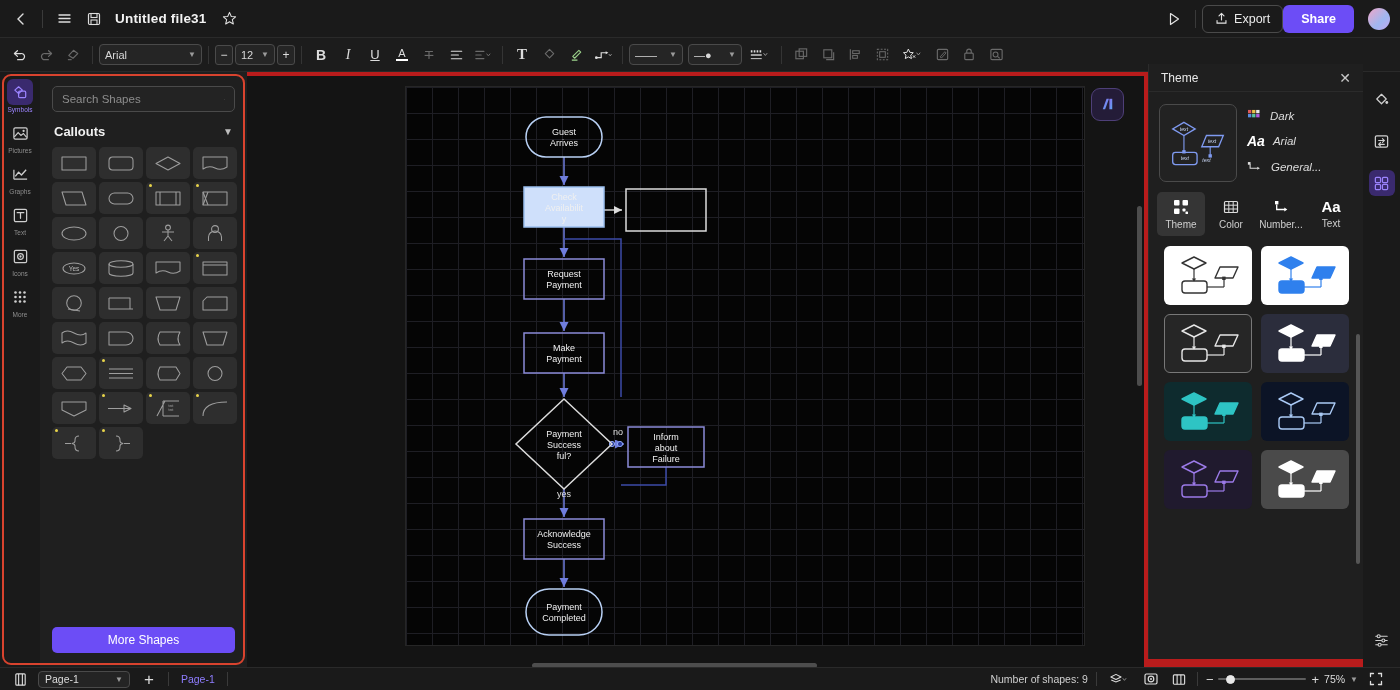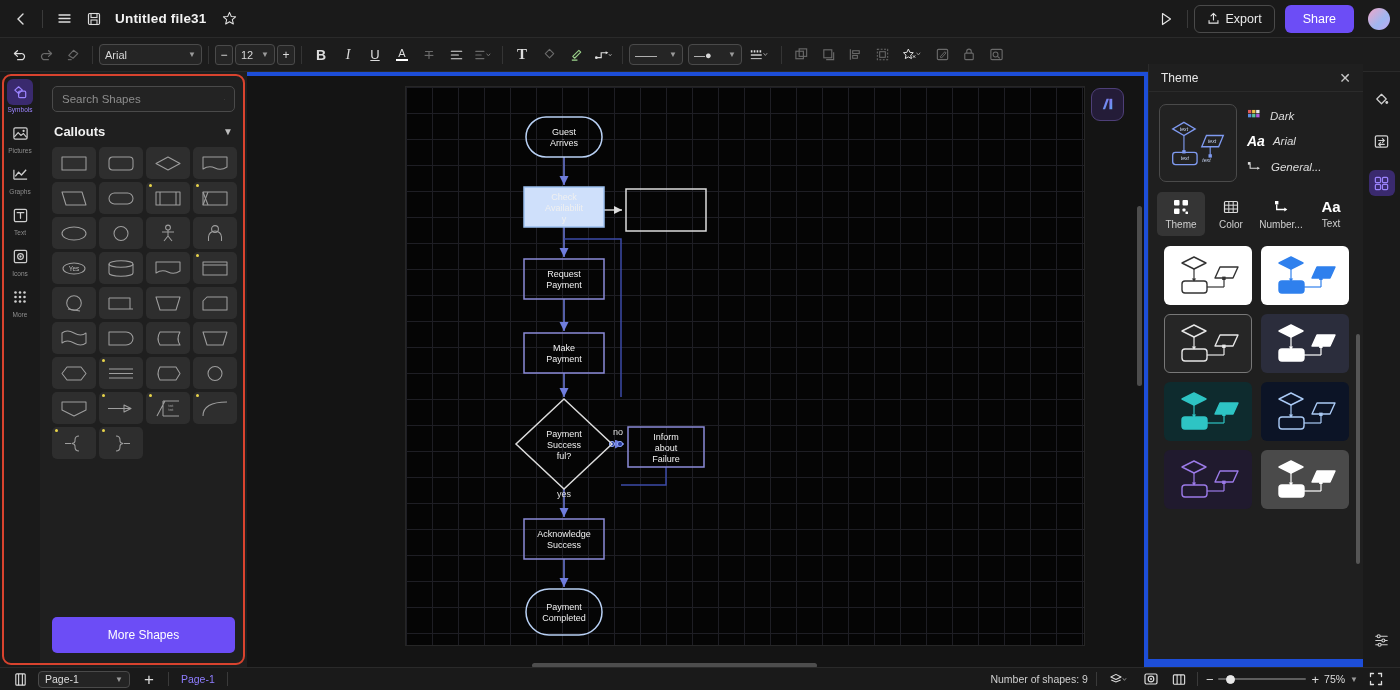--- a/index.html
+++ b/index.html
@@ -1,31 +1,31 @@
 <!DOCTYPE html>
 <html><head>
 <meta charset="utf-8">
 <style>
   * { box-sizing: border-box; margin:0; padding:0; }
   html,body { width:1400px; height:690px; overflow:hidden; background:#1a1a1a;
     font-family:"Liberation Sans", sans-serif; color:#e8e8e8; }
-  .app { position:relative; width:1400px; height:690px; background:#1d4ed8; }
+  .app { position:relative; width:1400px; height:690px; background:#b91c1c; }
 
   
   .titlebar { position:absolute; left:0; top:0; width:1400px; height:38px;
     background:#1a1a1a; display:flex; align-items:center; border-bottom:1px solid #2a2a2a; }
   .tb-btn { width:30px; height:30px; display:flex; align-items:center; justify-content:center;
     color:#d8d8d8; cursor:pointer; border-radius:4px; }
   .tb-sep { width:1px; height:18px; background:#3a3a3a; margin:0 6px; }
   .doc-title { font-size:13.5px; font-weight:bold; color:#f2f2f2; margin:0 8px 0 6px; letter-spacing:.2px; }
   .spacer { flex:1; }
   .export-btn { display:flex; align-items:center; gap:6px; height:28px; padding:0 12px;
     border:1px solid #4a4a4a; border-radius:6px; font-size:12.5px; color:#eaeaea; cursor:pointer; }
   .share-btn { height:28px; padding:0 18px; border-radius:6px; background:#6c4df6; color:#fff;
-    font-size:12.5px; display:flex; align-items:center; cursor:pointer; margin-left:10px; font-weight:400;}
+    font-size:12.5px; display:flex; align-items:center; cursor:pointer; font-weight:700;}
   .avatar { width:22px; height:22px; border-radius:50%; margin-left:14px; margin-right:10px;
     background:linear-gradient(135deg,#f0a6c8,#9fb7f0 60%,#c4a8f0); cursor:pointer; }
 
   
   .toolbar { position:absolute; left:0; top:38px; width:1400px; height:34px; background:#1c1c1c;
     display:flex; align-items:center; padding:0 6px; border-bottom:1px solid #2a2a2a; gap:1px; }
   .tt { width:26px; height:26px; display:flex; align-items:center; justify-content:center;
     border-radius:4px; color:#dcdcdc; cursor:pointer; font-size:13px; }
   .tt.dim { color:#6a6a6a; }
   .tsep { width:1px; height:18px; background:#343434; margin:0 5px; }
@@ -62,21 +62,21 @@
   .searchbox input::placeholder { color:#8d8d8d; }
   .grp-head { display:flex; align-items:center; justify-content:space-between; padding:12px 14px 8px 14px;
     cursor:pointer; }
   .grp-head .t { font-size:13px; font-weight:bold; color:#f0f0f0; }
   .grp-head .c { font-size:10px; color:#bdbdbd; }
   .shapegrid { display:grid; grid-template-columns:repeat(4,44px); gap:3px; padding:0 12px; }
   .scell { width:44px; height:32px; background:#2e2e2e; border-radius:5px; position:relative;
     display:flex; align-items:center; justify-content:center; cursor:pointer; }
   .scell svg { display:block; }
   .dotbadge { position:absolute; left:3px; top:2px; width:3px; height:3px; border-radius:50%; background:#e8d44a; }
-  .moreshapes { margin:auto 12px 14px 12px; height:36px; background:#6c4df6; border-radius:5px;
+  .moreshapes { margin:auto 12px 14px 12px; height:26px; background:#6c4df6; border-radius:5px;
     display:flex; align-items:center; justify-content:center; font-size:12px; color:#fff; cursor:pointer; }
 
   
   .canvaswrap { position:absolute; left:247px; top:76px; width:897px; height:595px; background:#141414;
     overflow:hidden; }
   .paper { position:absolute; left:158px; top:10px; width:680px; height:560px; background:#050505;
     background-image:linear-gradient(#1e1e24 1px,transparent 1px),linear-gradient(90deg,#1e1e24 1px,transparent 1px);
     background-size:26px 26px; border:1px solid #262626; }
   .ai-btn { position:absolute; right:20px; top:12px; width:33px; height:33px; border-radius:9px;
     background:#241c38; border:1px solid #4e3f78; display:flex; align-items:center; justify-content:center;

